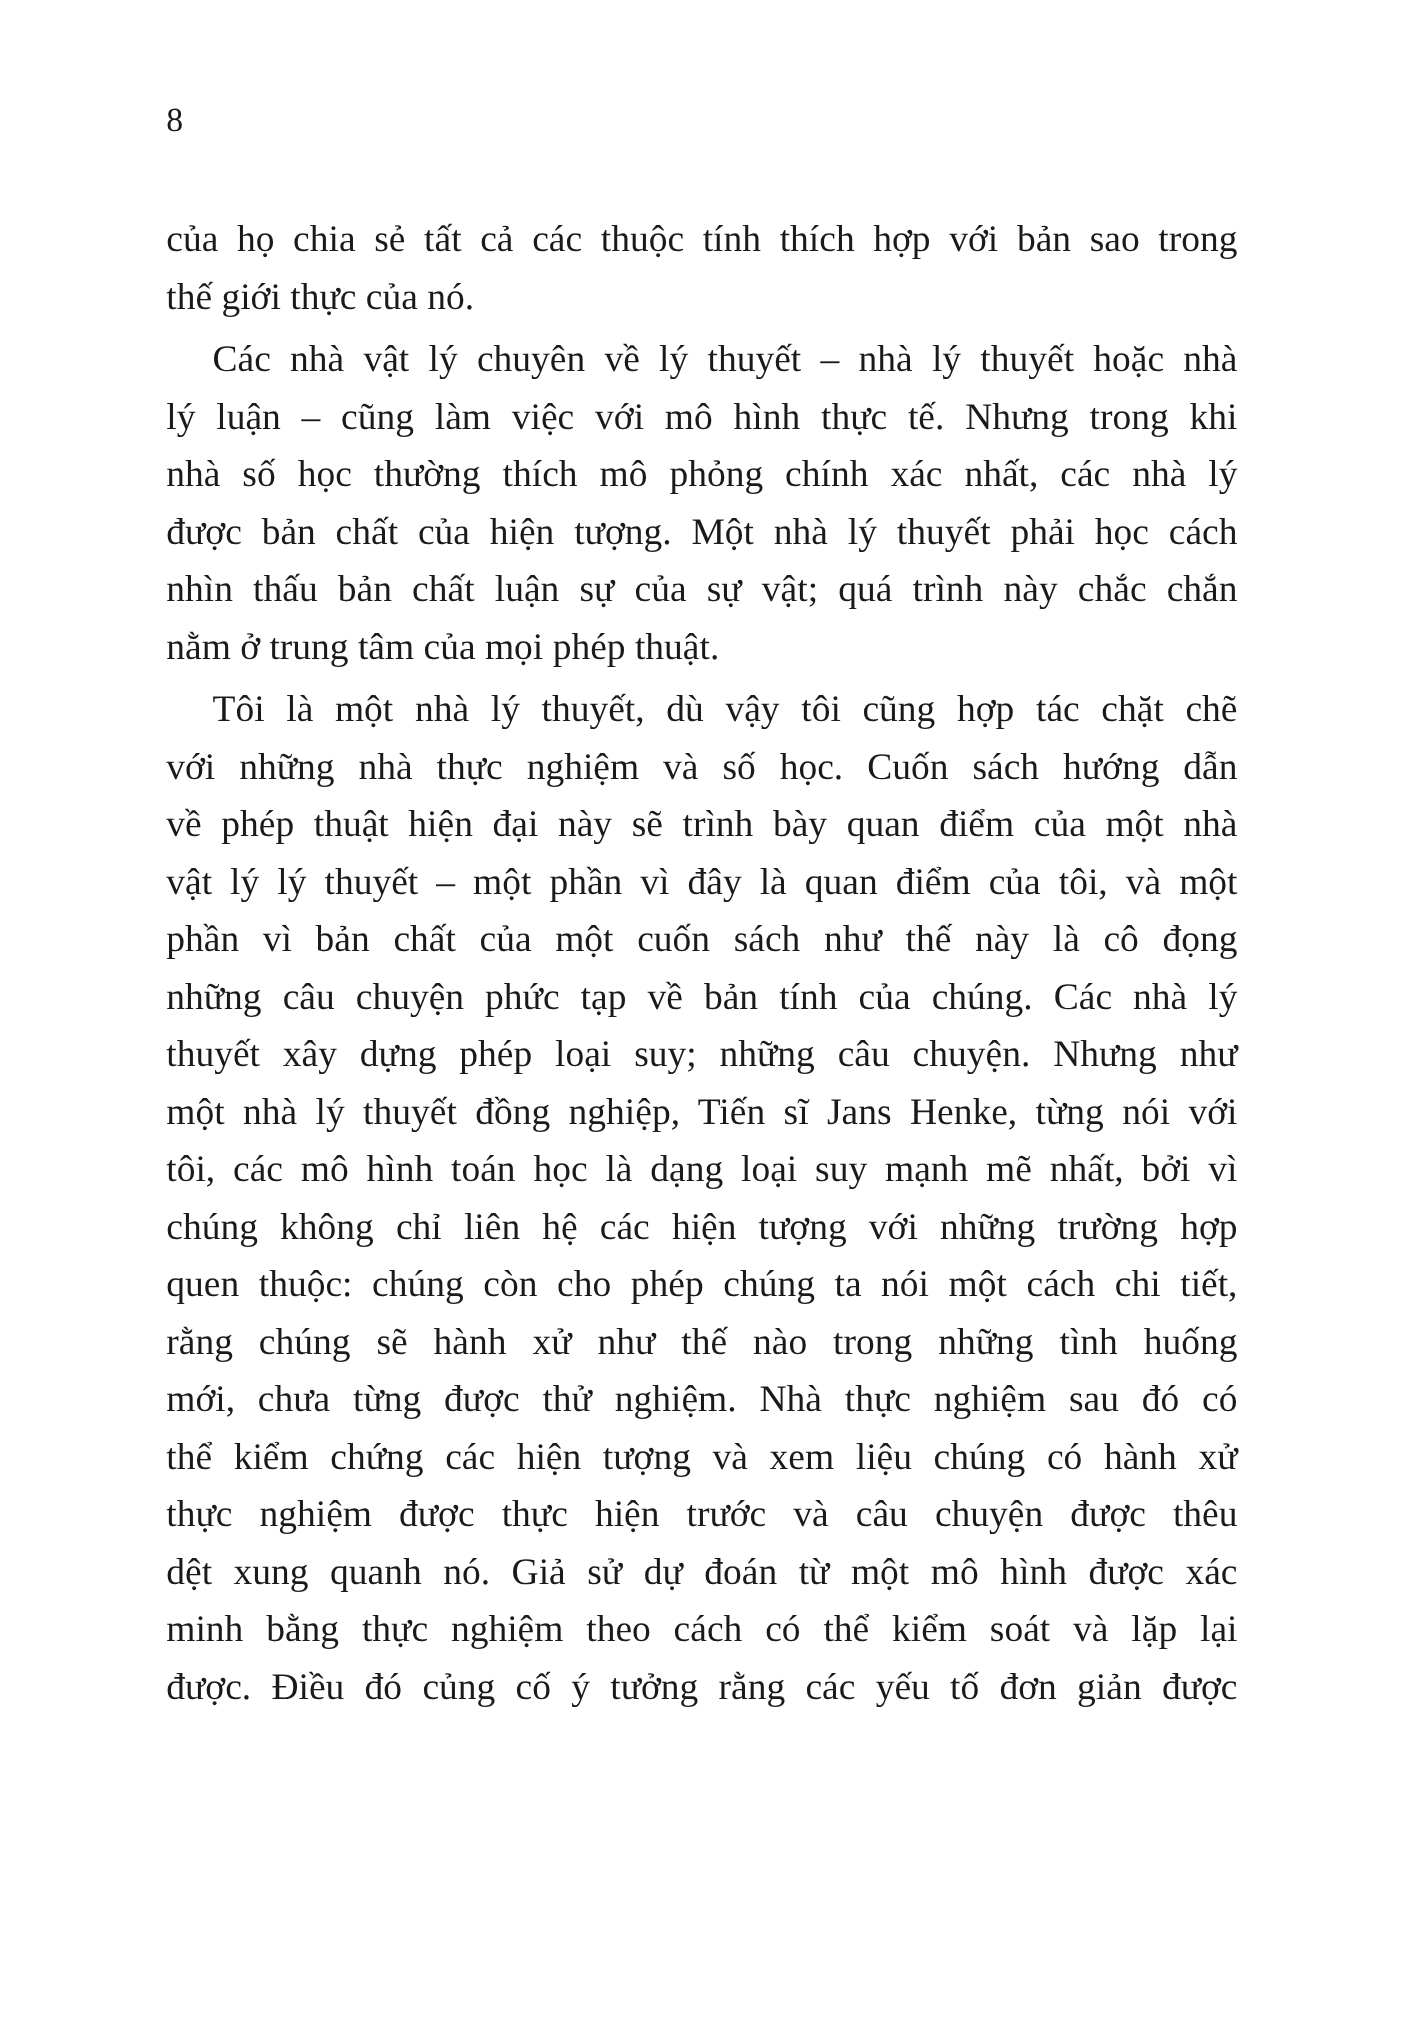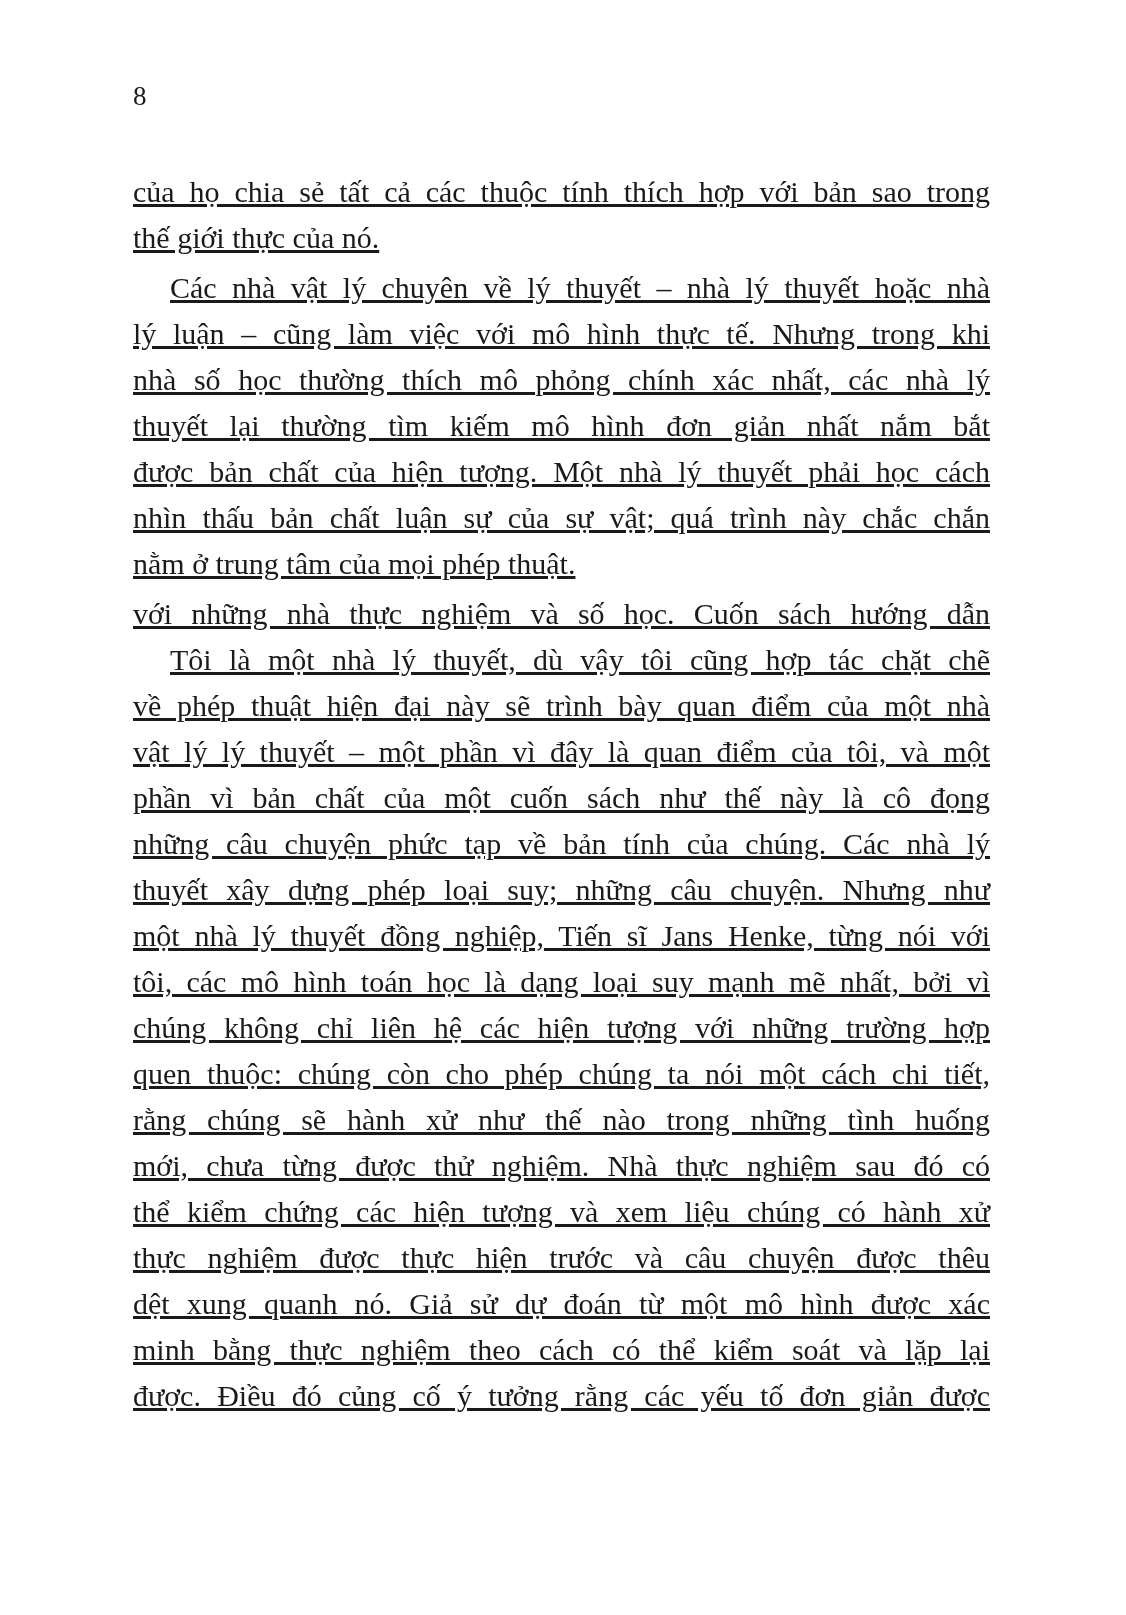--- a/index.html
+++ b/index.html
@@ -32,21 +32,20 @@
     line-height: 30px;
     letter-spacing: 6px;
     word-spacing: 5px;
   }
   .body-text {
     position: absolute;
     top: 169px;
     left: 133px;
     width: 857px;
     font-size: 30px;
-    text-decoration: underline;
   }
   .para { margin: 0 0 4px 0; }
   .line {
     line-height: 46px;
     text-align: justify;
     text-align-last: justify;
   }
   .line-last {
     text-align: center;
     text-align-last: left;
@@ -62,28 +61,27 @@
   </div>
   <div class="body-text">
       <div class="para">
         <div class="line">của họ chia sẻ tất cả các thuộc tính thích hợp với bản sao trong</div>
         <div class="line line-last">thế giới thực của nó.</div>
       </div>
       <div class="para">
         <div class="line line-indent">Các nhà vật lý chuyên về lý thuyết – nhà lý thuyết hoặc nhà</div>
         <div class="line">lý luận – cũng làm việc với mô hình thực tế. Nhưng trong khi</div>
         <div class="line">nhà số học thường thích mô phỏng chính xác nhất, các nhà lý</div>
-        <div class="line">thuyết lại thường tìm kiếm mô hình đơn giản nhất nắm bắt</div>
         <div class="line">được bản chất của hiện tượng. Một nhà lý thuyết phải học cách</div>
         <div class="line">nhìn thấu bản chất luận sự của sự vật; quá trình này chắc chắn</div>
         <div class="line line-last">nằm ở trung tâm của mọi phép thuật.</div>
       </div>
       <div class="para">
+        <div class="line line-indent">Tôi là một nhà lý thuyết, dù vậy tôi cũng hợp tác chặt chẽ</div>
         <div class="line">với những nhà thực nghiệm và số học. Cuốn sách hướng dẫn</div>
-        <div class="line line-indent">Tôi là một nhà lý thuyết, dù vậy tôi cũng hợp tác chặt chẽ</div>
         <div class="line">về phép thuật hiện đại này sẽ trình bày quan điểm của một nhà</div>
         <div class="line">vật lý lý thuyết – một phần vì đây là quan điểm của tôi, và một</div>
         <div class="line">phần vì bản chất của một cuốn sách như thế này là cô đọng</div>
         <div class="line">những câu chuyện phức tạp về bản tính của chúng. Các nhà lý</div>
         <div class="line">thuyết xây dựng phép loại suy; những câu chuyện. Nhưng như</div>
         <div class="line">một nhà lý thuyết đồng nghiệp, Tiến sĩ Jans Henke, từng nói với</div>
         <div class="line">tôi, các mô hình toán học là dạng loại suy mạnh mẽ nhất, bởi vì</div>
         <div class="line">chúng không chỉ liên hệ các hiện tượng với những trường hợp</div>
         <div class="line">quen thuộc: chúng còn cho phép chúng ta nói một cách chi tiết,</div>
         <div class="line">rằng chúng sẽ hành xử như thế nào trong những tình huống</div>

